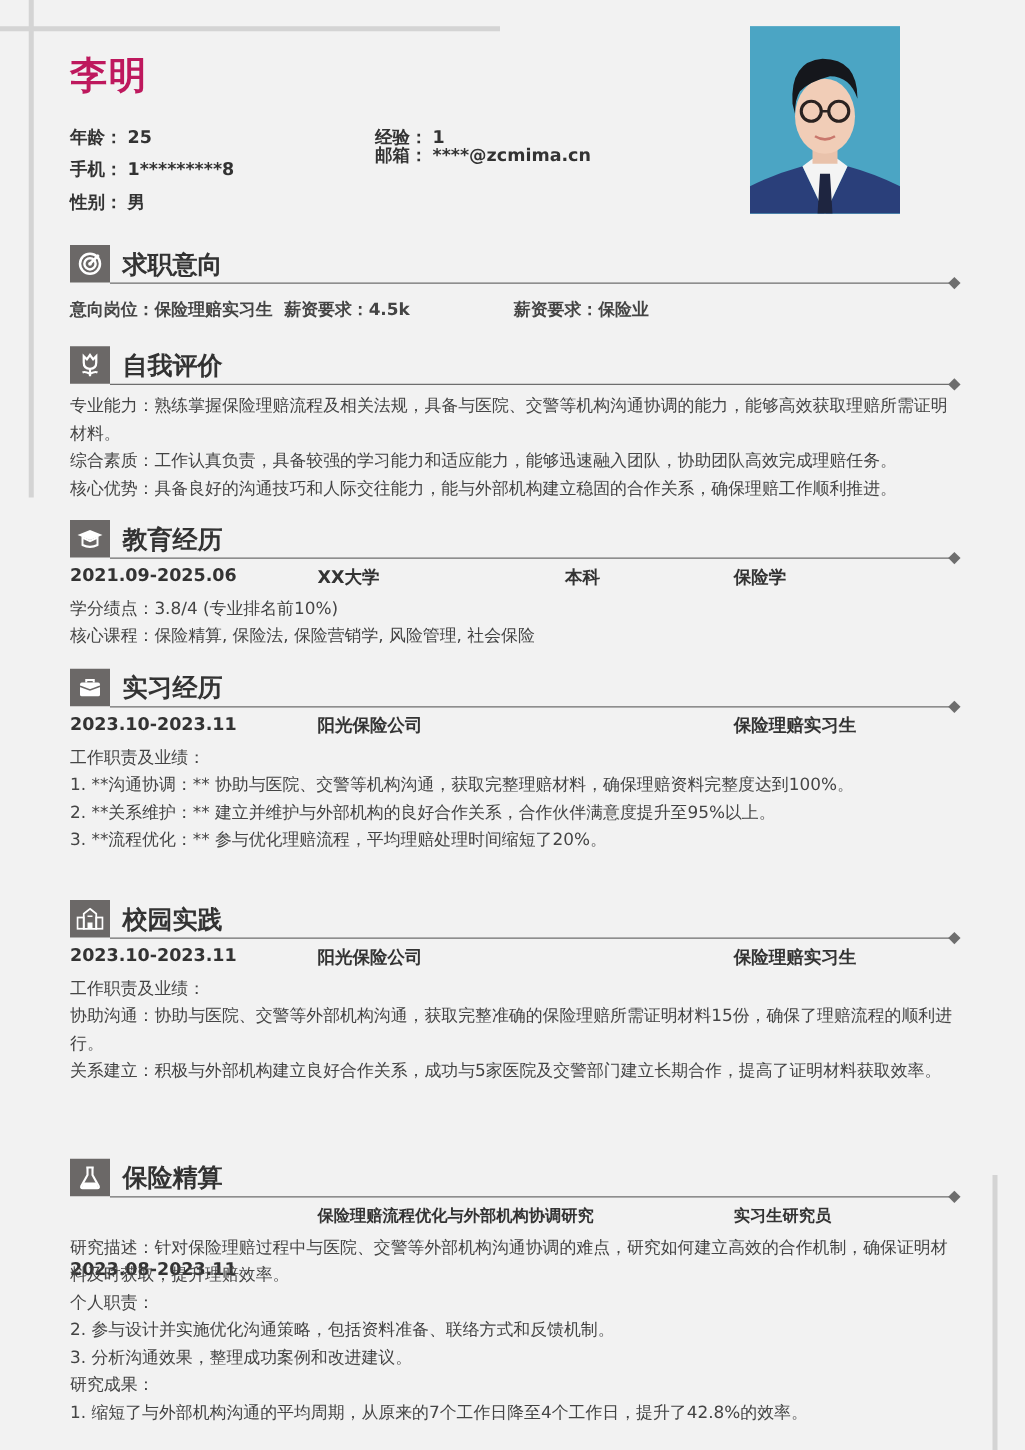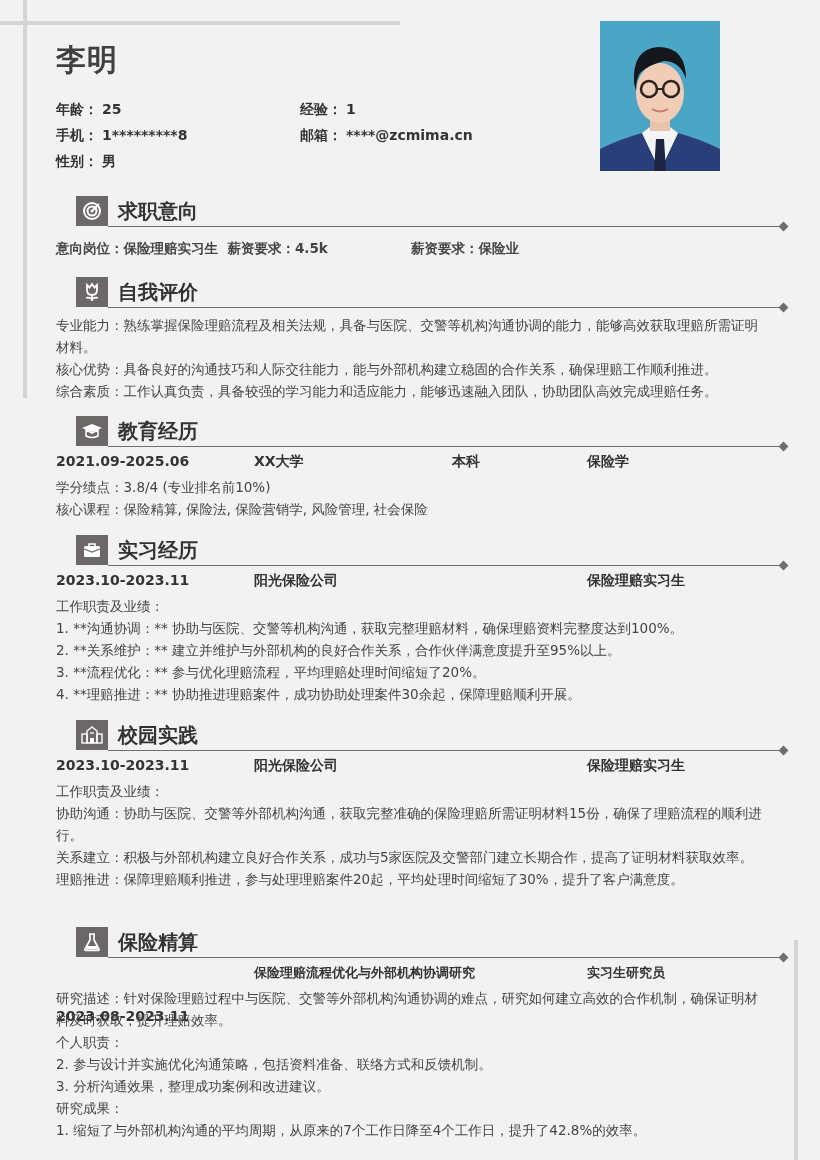--- a/index.html
+++ b/index.html
@@ -7,26 +7,26 @@
   body {
     background: #f2f2f2;
     font-family: "DejaVu Sans", "Liberation Sans", sans-serif;
     color: #444;
     position: relative;
   }
   .deco-top { position: absolute; left: 0; top: 21px; width: 400px; height: 4px; background: #d4d4d4; }
   .deco-left { position: absolute; left: 23px; top: 0; width: 4px; height: 398px; background: #d4d4d4; }
   .deco-right { position: absolute; left: 794px; top: 940px; width: 4px; height: 220px; background: #d4d4d4; }
 
-  .name { position: absolute; left: 56px; top: 40px; font-size: 30px; font-weight: bold; color: #404040; letter-spacing: 1px; }
+  .name { position: absolute; left: 56px; top: 40px; font-size: 30px; font-weight: bold; color: #be185d; letter-spacing: 1px; }
   .info { position: absolute; font-size: 14px; font-weight: bold; color: #333; }
   .info .lbl { display: inline-block; width: 46px; }
   .photo { position: absolute; left: 600px; top: 21px; width: 120px; height: 150px; overflow: hidden; background: #4aa3c3; }
 
-  .section-head { position: absolute; left: 56px; width: 708px; height: 30px; margin-left: 20px; }
+  .section-head { position: absolute; left: 56px; width: 708px; height: 30px; }
   .section-head .icon-box {
     position: absolute; left: 0; top: 0; width: 32px; height: 30px; background: #6b6867;
     display: flex; align-items: center; justify-content: center;
   }
   .section-head .title { position: absolute; left: 42px; top: 2px; font-size: 20px; font-weight: bold; color: #333; }
   .section-head .rule { position: absolute; left: 32px; right: 0; bottom: -1px; height: 1.5px; background: #6e6e6e; }
   .section-head .dot {
     position: absolute; right: -3px; bottom: -4px; width: 7px; height: 7px; background: #6e6e6e; transform: rotate(45deg);
   }
   .text { position: absolute; left: 56px; width: 712px; font-size: 13.5px; line-height: 22px; color: #444; }
@@ -46,21 +46,21 @@
 
 <div class="info" style="left:56px; top:101px;">
   <span class="lbl">年龄：</span><span>25</span>
 </div>
 <div class="info" style="left:300px; top:101px;">
   <span class="lbl">经验：</span><span>1</span>
 </div>
 <div class="info" style="left:56px; top:127px;">
   <span class="lbl">手机：</span><span>1*********8</span>
 </div>
-<div class="info" style="left:300px; top:127px;">
+<div class="info" style="left:300px; top:116px;">
   <span class="lbl">邮箱：</span><span>****@zcmima.cn</span>
 </div>
 <div class="info" style="left:56px; top:153px;">
   <span class="lbl">性别：</span><span>男</span>
 </div>
 
 <div class="photo">
   <svg width="120" height="150" viewBox="0 0 120 150">
     <rect width="120" height="150" fill="#4ba5c4"></rect>
 
@@ -110,22 +110,22 @@
         <line x1="9" y1="13" x2="9" y2="19" stroke="#fff" stroke-width="1.8"></line>
         <path d="M9 17 Q5 15 3 16 M9 17 Q13 15 15 16" fill="none" stroke="#fff" stroke-width="1.6"></path>
       </svg>
   </div>
   <div class="title">自我评价</div>
   <div class="rule"></div>
   <div class="dot"></div>
 </div>
 <div class="text" style="top:314px;">
   <span class="wrap">专业能力：熟练掌握保险理赔流程及相关法规，具备与医院、交警等机构沟通协调的能力，能够高效获取理赔所需证明材料。</span>
+  <span class="line">综合素质：工作认真负责，具备较强的学习能力和适应能力，能够迅速融入团队，协助团队高效完成理赔任务。</span>
   <span class="line">核心优势：具备良好的沟通技巧和人际交往能力，能与外部机构建立稳固的合作关系，确保理赔工作顺利推进。</span>
-  <span class="line">综合素质：工作认真负责，具备较强的学习能力和适应能力，能够迅速融入团队，协助团队高效完成理赔任务。</span>
 </div>
 
 <div class="section-head" style="top:416px;">
   <div class="icon-box">
     <svg width="22" height="18" viewBox="0 0 22 18">
         <path d="M1 6 L11 2 L21 6 L11 10 Z" fill="#fff"></path>
         <path d="M5 8 L5 14 Q11 17 17 14 L17 8 L11 11 Z" fill="none" stroke="#fff" stroke-width="1.6"></path>
       </svg>
   </div>
   <div class="title">教育经历</div>
@@ -158,21 +158,20 @@
 <div class="row" style="top:572px;">
   <span style="left:0;">2023.10-2023.11</span>
   <span style="left:198px;">阳光保险公司</span>
   <span style="left:531px;">保险理赔实习生</span>
 </div>
 <div class="text" style="top:595px;">
   <span class="line">工作职责及业绩：</span>
   <span class="line">1. **沟通协调：** 协助与医院、交警等机构沟通，获取完整理赔材料，确保理赔资料完整度达到100%。</span>
   <span class="line">2. **关系维护：** 建立并维护与外部机构的良好合作关系，合作伙伴满意度提升至95%以上。</span>
   <span class="line">3. **流程优化：** 参与优化理赔流程，平均理赔处理时间缩短了20%。</span>
-  <span class="line">4. **理赔推进：** 协助推进理赔案件，成功协助处理案件30余起，保障理赔顺利开展。</span>
 </div>
 
 <div class="section-head" style="top:720px;">
   <div class="icon-box">
     <svg width="22" height="18" viewBox="0 0 22 18">
         <path d="M11 1 L16 5 L16 17 L6 17 L6 5 Z" fill="none" stroke="#fff" stroke-width="1.4"></path>
         <rect x="1" y="8" width="5" height="9" fill="none" stroke="#fff" stroke-width="1.4"></rect>
         <rect x="16" y="8" width="5" height="9" fill="none" stroke="#fff" stroke-width="1.4"></rect>
         <rect x="9" y="12" width="4" height="5" fill="#fff"></rect>
         <line x1="9" y1="7" x2="13" y2="7" stroke="#fff" stroke-width="1.3"></line>
@@ -184,21 +183,20 @@
 </div>
 <div class="row" style="top:757px;">
   <span style="left:0;">2023.10-2023.11</span>
   <span style="left:198px;">阳光保险公司</span>
   <span style="left:531px;">保险理赔实习生</span>
 </div>
 <div class="text" style="top:780px;">
   <span class="line">工作职责及业绩：</span>
   <span class="wrap">协助沟通：协助与医院、交警等外部机构沟通，获取完整准确的保险理赔所需证明材料15份，确保了理赔流程的顺利进行。</span>
   <span class="wrap">关系建立：积极与外部机构建立良好合作关系，成功与5家医院及交警部门建立长期合作，提高了证明材料获取效率。</span>
-  <span class="line">理赔推进：保障理赔顺利推进，参与处理理赔案件20起，平均处理时间缩短了30%，提升了客户满意度。</span>
 </div>
 
 <div class="section-head" style="top:927px;">
   <div class="icon-box">
     <svg width="20" height="20" viewBox="0 0 20 20">
         <path d="M7 2 L13 2 M8 2 L8 8 L3 17 Q2.5 18.5 4 18.5 L16 18.5 Q17.5 18.5 17 17 L12 8 L12 2" fill="none" stroke="#fff" stroke-width="1.7"></path>
         <path d="M5 14 L15 14 L16.5 17.5 L3.5 17.5 Z" fill="#fff"></path>
       </svg>
   </div>
   <div class="title">保险精算</div>

